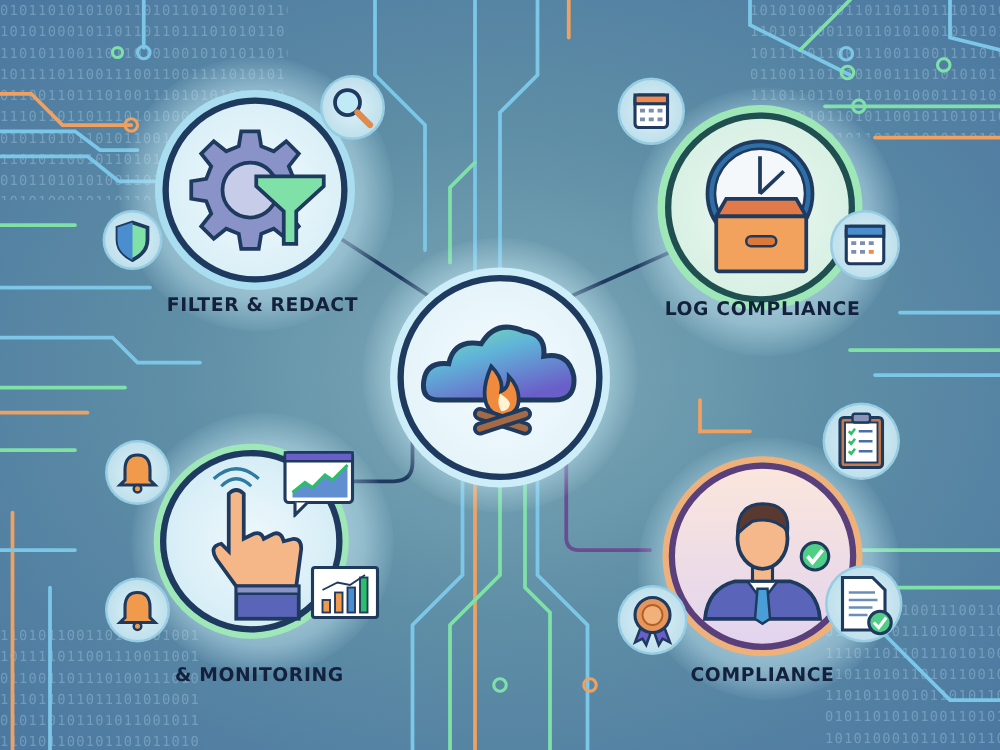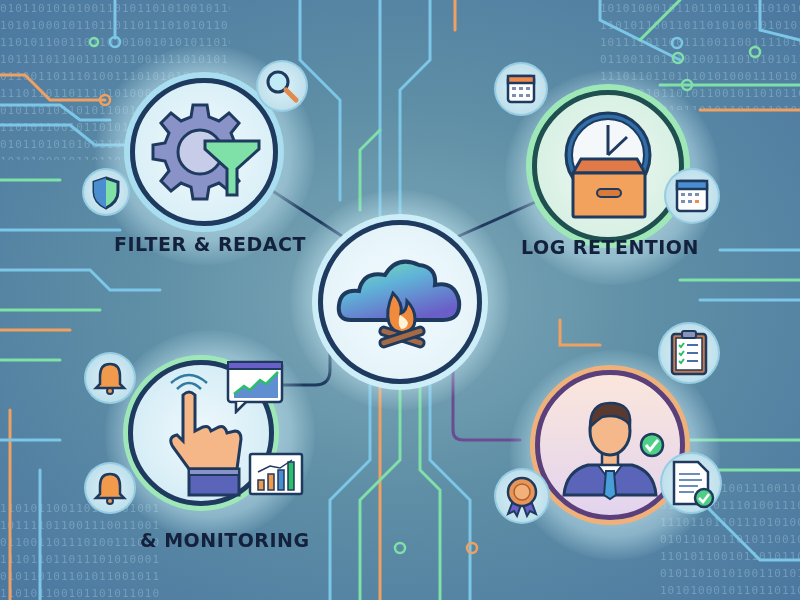--- a/index.html
+++ b/index.html
@@ -4,21 +4,21 @@
 <style>
   html,body{margin:0;padding:0;}
   body{width:800px;height:600px;overflow:hidden;position:relative;
     background:radial-gradient(ellipse at 50% 50%, #7fa9b8 0%, #5f8fa6 45%, #4b77a0 100%);
     font-family:"DejaVu Sans","Liberation Sans",sans-serif;}
   .bg{position:absolute;inset:0;}
   .binary{position:absolute;font-family:"DejaVu Sans Mono","Liberation Mono",monospace;
     font-size:11px;line-height:17px;color:rgba(180,215,235,0.35);letter-spacing:1px;white-space:pre;overflow:hidden;}
   .node{position:absolute;border-radius:50%;box-sizing:border-box;}
   .glow{position:absolute;border-radius:50%;background:radial-gradient(circle, rgba(230,248,255,0.85) 0%, rgba(200,235,245,0.45) 55%, rgba(180,220,235,0) 72%);}
-  .label{position:absolute;color:#14213d;font-weight:bold;text-align:center;font-size:19px;line-height:24px;letter-spacing:0.5px;white-space:nowrap;}
+  .label{position:absolute;color:#14213d;font-weight:bold;text-align:center;font-size:15px;line-height:24px;letter-spacing:0.5px;white-space:nowrap;}
   .sat{position:absolute;border-radius:50%;background:radial-gradient(circle,#dff2f8 0%,#bfe0ec 70%);border:2px solid rgba(140,200,225,0.8);box-sizing:border-box;}
   svg{display:block;}
 </style>
 </head>
 <body>
 
 <div class="bg">
   <div class="binary" style="left:0;top:0;width:230px;height:160px;">0101101010100110101101010010110101
 1010100010110110110111010101101001
 1101011001101101010010101011010110
@@ -208,21 +208,21 @@
         <rect x="15" y="23" width="4" height="3"></rect>
         <rect x="22" y="23" width="4" height="3"></rect>
         <rect x="29" y="23" width="4" height="3"></rect>
         <rect x="15" y="30" width="4" height="3"></rect>
         <rect x="22" y="30" width="4" height="3"></rect>
         <rect x="29" y="30" width="4" height="3" fill="#f08a4c"></rect>
       </g>
   </svg>
 </div>
 <div class="label" style="left:490px;top:235px;width:240px;">
-  <div>LOG RETENTION</div>
+  <div>LOG COMPLIANCE</div>
 </div>
 
 <div class="glow" style="left:105px;top:330px;width:210px;height:210px;"></div>
 <div class="node" style="left:128px;top:360px;width:146px;height:146px;background:radial-gradient(circle,#eef8fc 0%,#d3ecf5 80%);border:5px solid #1f3a5f;box-shadow:0 0 0 5px #9ee8b8;">
   <svg width="136" height="136" viewBox="0 0 136 136">
     <g fill="none" stroke="#2f7aa0" stroke-width="2.5">
         <path d="M44 24 Q56 12 68 24"></path>
         <path d="M38 18 Q56 2 74 18"></path>
       </g>
     <path d="M50 30 Q56 24 62 30 L62 66 L70 62 Q76 60 78 66 L86 62 Q92 60 94 68 L102 66 Q108 66 108 74 L104 104 L56 104 L40 82 Q34 72 44 70 L50 76 Z" fill="#f6b788" stroke="#1f3a5f" stroke-width="3"></path>
@@ -310,13 +310,14 @@
         <line x1="17" y1="20" x2="38" y2="20"></line>
         <line x1="17" y1="26" x2="40" y2="26"></line>
         <line x1="17" y1="32" x2="36" y2="32"></line>
         <line x1="17" y1="38" x2="32" y2="38"></line>
       </g>
     <circle cx="42" cy="44" r="9" fill="#4fcf86" stroke="#1f3a5f" stroke-width="2.5"></circle>
     <path d="M37 44 L41 48 L47 40" stroke="#fff" stroke-width="2.5" fill="none"></path>
   </svg>
 </div>
 <div class="label" style="left:510px;top:528px;width:200px;">
+  <div>COMPLIANCE</div>
 </div>
 
 </body></html>

